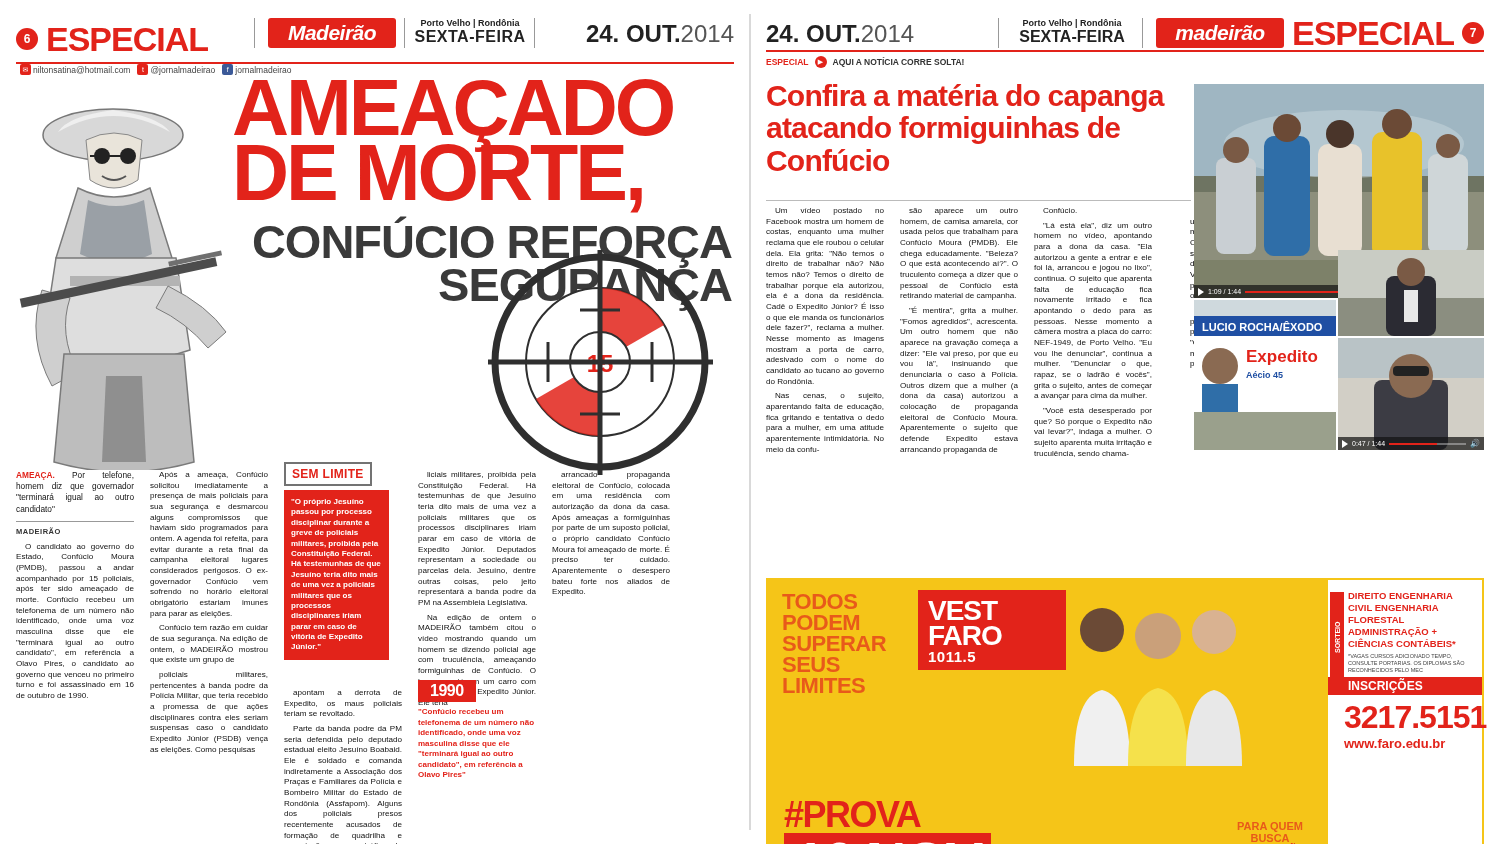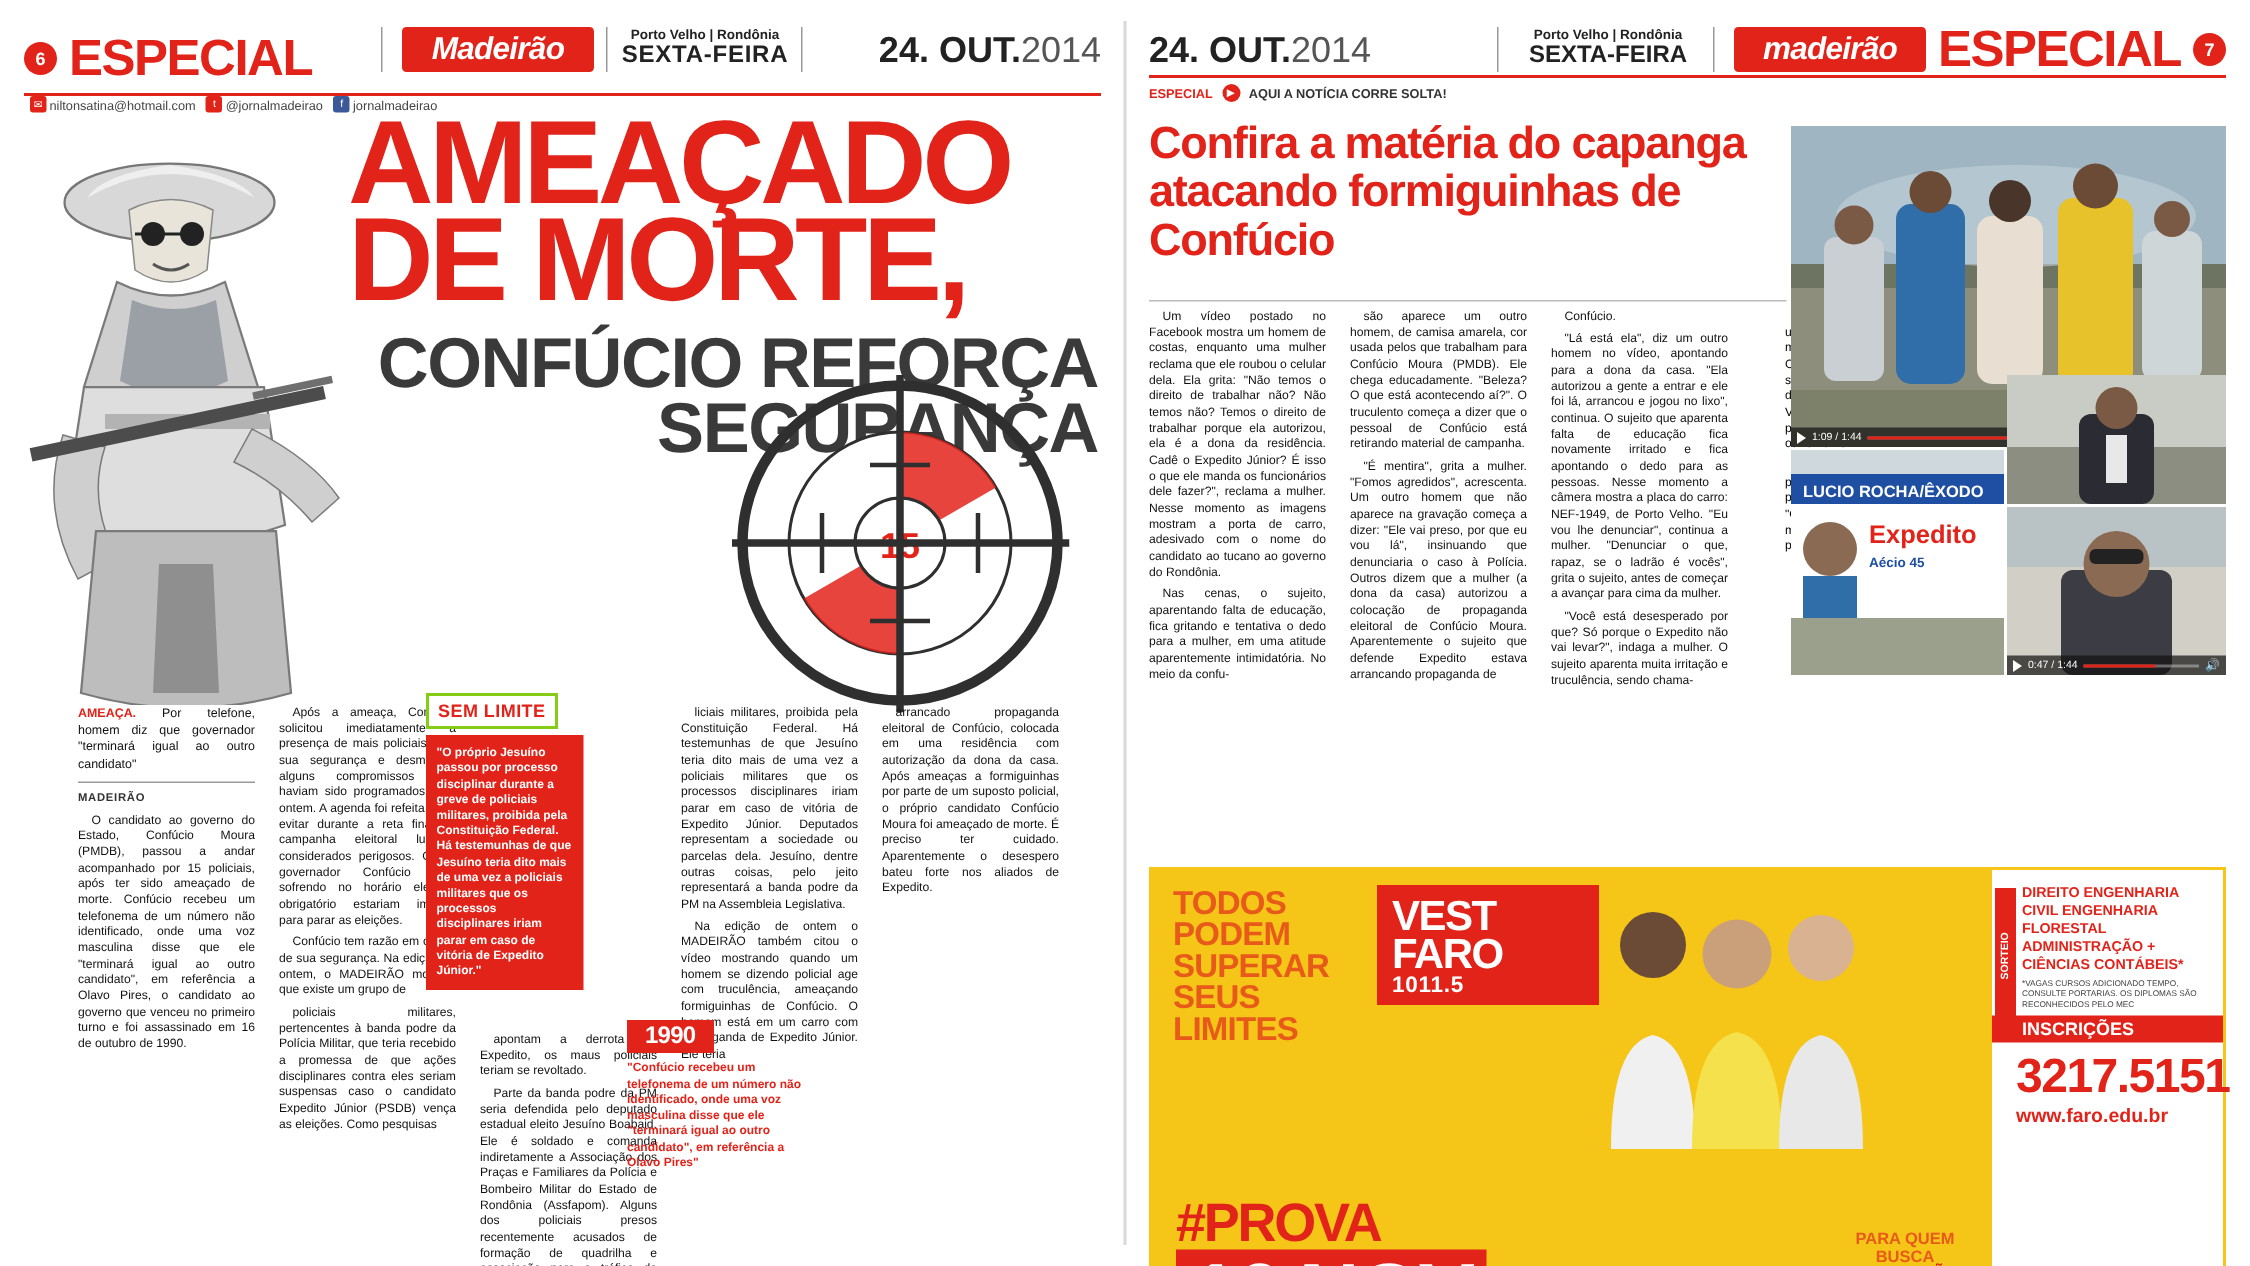--- a/index.html
+++ b/index.html
@@ -67,35 +67,35 @@
   .pirate {
     position:absolute; left:18px; top:80px; width:215px; height:390px;
   }
   .pirate svg { display:block; }
 
   
   .crosshair { position:absolute; left:488px; top:250px; width:225px; height:225px; }
 
   
   .l-cols { position:absolute; left:16px; top:470px; width:718px; height:364px; }
-  .col { position:absolute; top:0; width:118px; font-size:8.1px; line-height:1.32; color:#111; text-align:justify;margin-left:36px; }
+  .col { position:absolute; top:0; width:118px; font-size:8.1px; line-height:1.32; color:#111; text-align:justify; }
   .col p { margin:0 0 4px 0; text-indent:9px; }
   .c1 { left:0; } .c2 { left:134px; } .c5 { left:536px; }
 
   .lede { font-size:8.3px; line-height:1.35; }
   .lede b { color:#e2231a; }
   .thinrule { height:1px; background:#999; margin:6px 0 5px; }
   .mad-credit { font-size:7.5px; font-weight:bold; color:#333; letter-spacing:0.5px; margin-bottom:5px;}
 
   
   .semlimite {
     position:absolute; left:268px; top:-8px; width:105px;
   }
   .sl-head {
-    background:#fff; border:2px solid #84cc16; color:#e2231a;
+    background:#fff; border:2px solid #737373; color:#e2231a;
     font-size:12px; font-weight:bold; padding:3px 6px; letter-spacing:0.3px;
     display:inline-block;
   }
   .sl-body {
     background:#e2231a; color:#fff; font-size:8px; line-height:1.3;
     padding:7px 7px; margin-top:4px; font-weight:bold; text-align:left;
   }
   .c3in { position:absolute; left:268px; top:218px; width:118px; }
 
   .box1990 { position:absolute; left:402px; top:210px; width:118px; }

